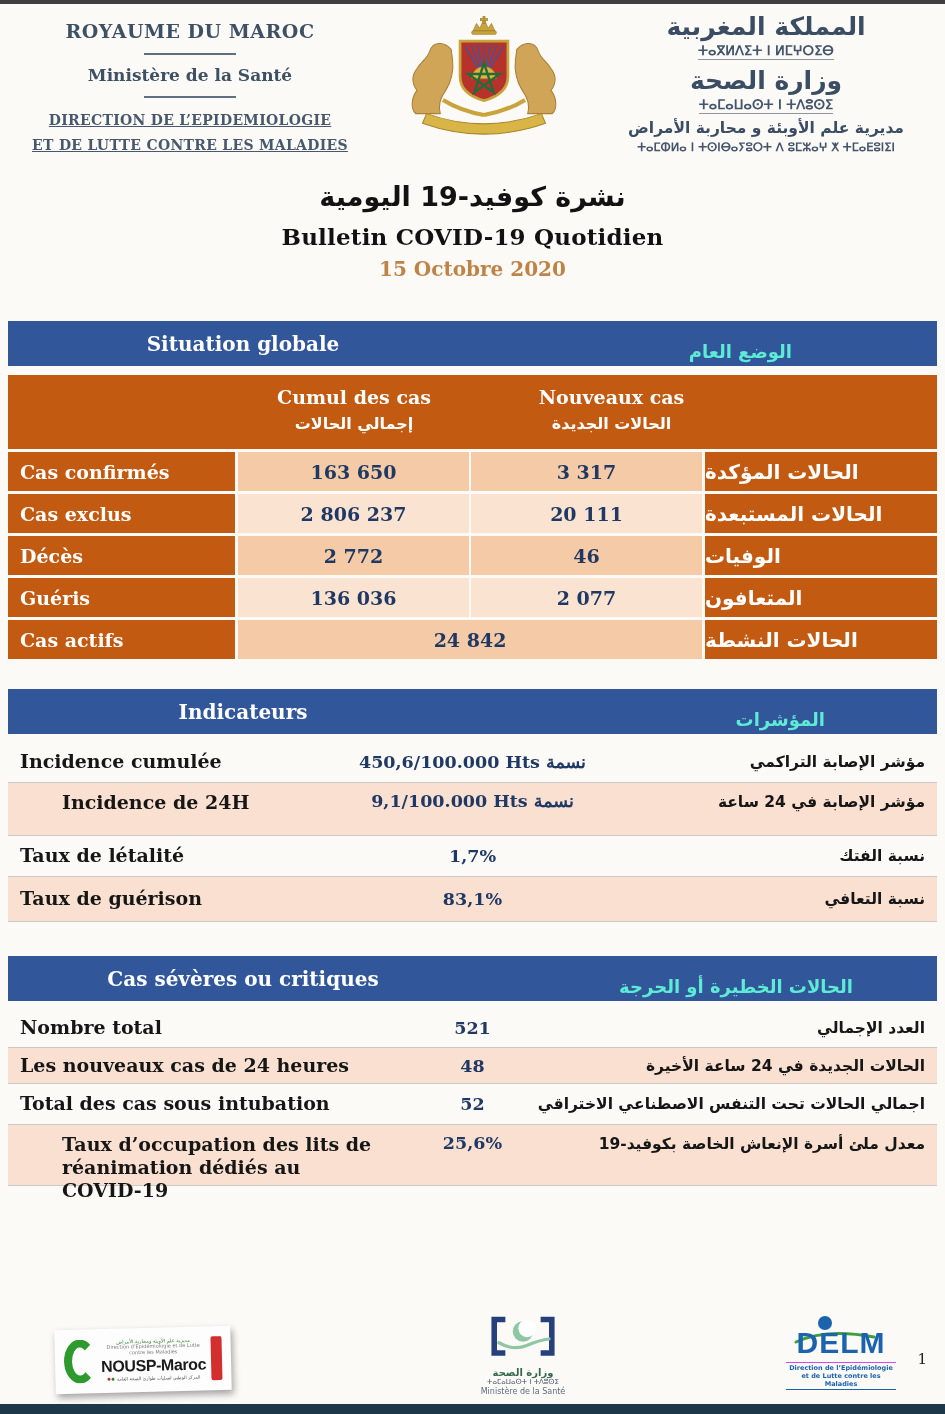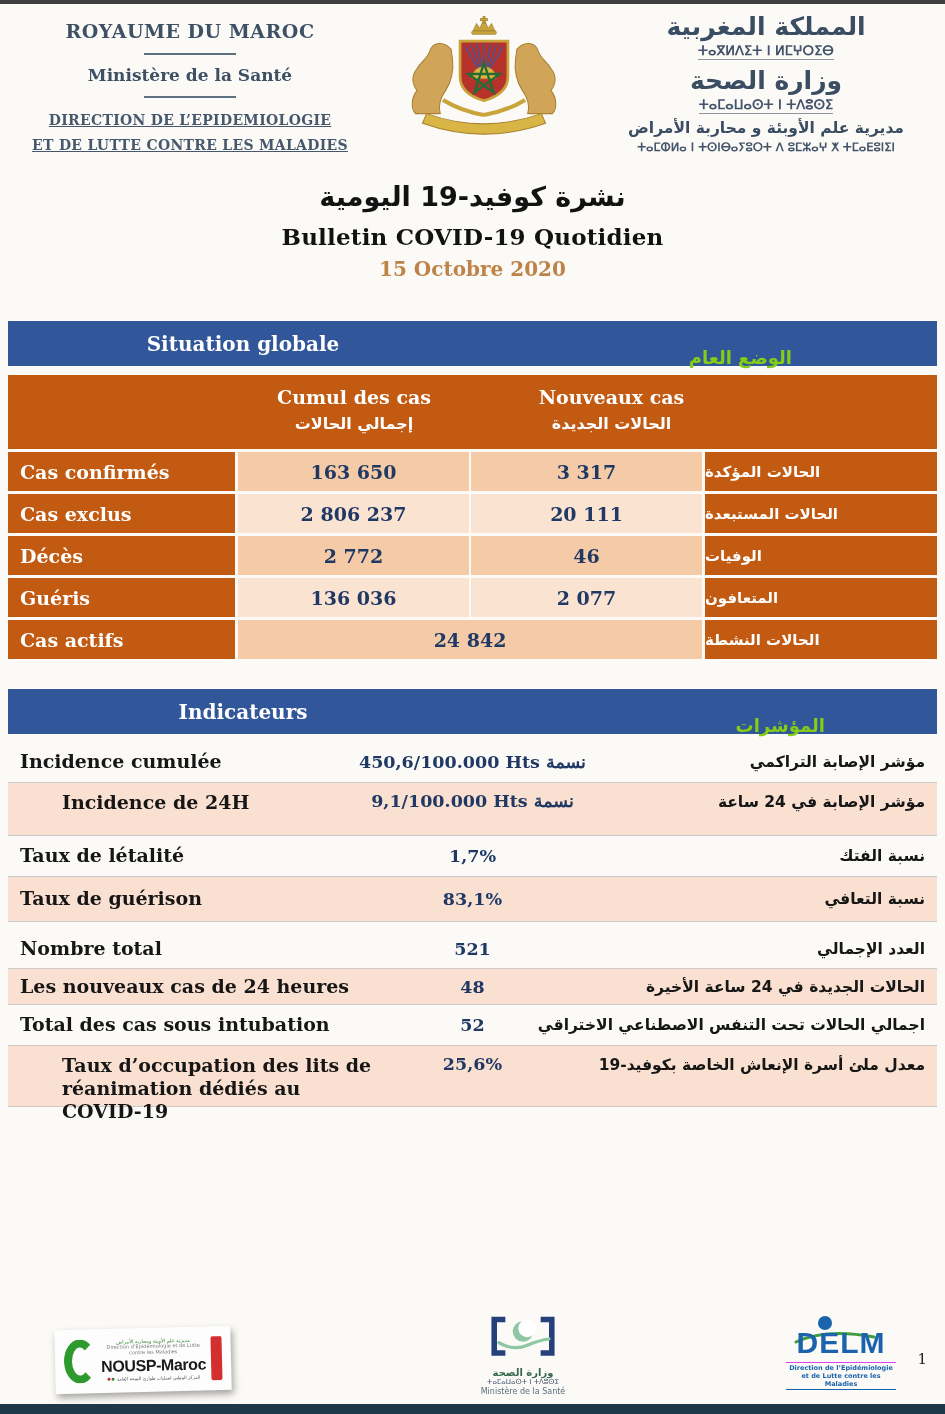--- a/index.html
+++ b/index.html
@@ -34,42 +34,42 @@
   .title-block{text-align:center;margin-top:24px;}
   .title-ar{font-size:27px;font-weight:bold;color:#121212;}
   .title-fr{font-size:23px;font-weight:bold;color:#121212;margin-top:11px;letter-spacing:.2px;}
   .title-date{font-size:20px;font-weight:bold;color:#BE8347;margin-top:7px;}
 
   
   .content{margin:0 8px;}
   .bar{position:relative;height:45px;background:var(--blue);}
   .bar-fr{position:absolute;left:0;top:0;width:470px;height:100%;display:flex;align-items:center;justify-content:center;
           color:#fff;font-size:20px;font-weight:bold;}
-  .bar-ar{position:absolute;top:14px;height:100%;display:flex;align-items:center;
-          color:#84cc16;font-size:18px;font-weight:bold;direction:rtl;}
+  .bar-ar{position:absolute;top:8px;height:100%;display:flex;align-items:center;
+          color:#5eead4;font-size:18px;font-weight:bold;direction:rtl;}
   .bar1{margin-top:40px;} .bar1 .bar-ar{right:145px;}
   .bar2{margin-top:30px;} .bar2 .bar-ar{right:112px;}
   .bar3{margin-top:34px;} .bar3 .bar-ar{right:84px;}
 
   
   .t1{margin-top:9px;}
   .t1-header{height:74px;background:var(--orange);position:relative;color:#fff;}
   .t1-h{position:absolute;text-align:center;}
   .t1-h-fr{font-size:19px;font-weight:bold;display:block;margin-top:11px;}
   .t1-h-ar{font-size:16px;font-weight:bold;display:block;margin-top:6px;direction:rtl;}
   .t1-h.c1{left:230px;width:232px;} .t1-h.c2{left:487px;width:233px;}
   .t1-row{display:flex;margin-top:3px;height:39px;}
   .t1-label{width:227px;background:var(--orange);color:#fff;font-size:19px;font-weight:bold;
             display:flex;align-items:center;padding-left:12px;}
   .t1-gap3{width:3px;} .t1-gap2{width:2px;}
   .t1-val{width:231px;display:flex;align-items:center;justify-content:center;
           color:var(--navy);font-size:19px;font-weight:bold;}
   .t1-valspan{width:464px;display:flex;align-items:center;justify-content:center;
           color:var(--navy);font-size:19px;font-weight:bold;}
-  .t1-arl{width:232px;background:var(--orange);color:#fff;font-size:15px;font-weight:bold;
+  .t1-arl{width:232px;background:var(--orange);color:#fff;font-size:20px;font-weight:bold;
           display:flex;align-items:center;justify-content:flex-end;padding-right:12px;direction:rtl;}
   .bg-d{background:var(--peach-d);} .bg-l{background:var(--peach-l);}
 
   
   .rows{margin-top:8px;}
   .irow{position:relative;display:flex;align-items:center;}
   .irow.peach{background:var(--peach-ind);border-top:1px solid #C9C9C9;border-bottom:1px solid #C9C9C9;}
   .irow .fr{font-size:19px;font-weight:bold;color:var(--ink);padding-left:12px;width:352px;line-height:1.22;}
   .irow .val{position:absolute;left:232px;width:465px;text-align:center;
              color:var(--navy);font-size:17.5px;font-weight:bold;}
@@ -258,20 +258,24 @@
       <div class="val">1,7%</div>
       <div class="arl ar">نسبة الفتك</div>
     </div>
     <div class="irow peach h46">
       <div class="fr">Taux de guérison</div>
       <div class="val">83,1%</div>
       <div class="arl ar">نسبة التعافي</div>
     </div>
   </div>
 
+  <div class="bar bar3">
+    <div class="bar-fr">Cas sévères ou critiques</div>
+    <div class="bar-ar ar">الحالات الخطيرة أو الحرجة</div>
+  </div>
 
   <div class="rows">
     <div class="irow h38">
       <div class="fr">Nombre total</div>
       <div class="val">521</div>
       <div class="arl ar">العدد الإجمالي</div>
     </div>
     <div class="irow peach h37">
       <div class="fr">Les nouveaux cas de 24 heures</div>
       <div class="val">48</div>

